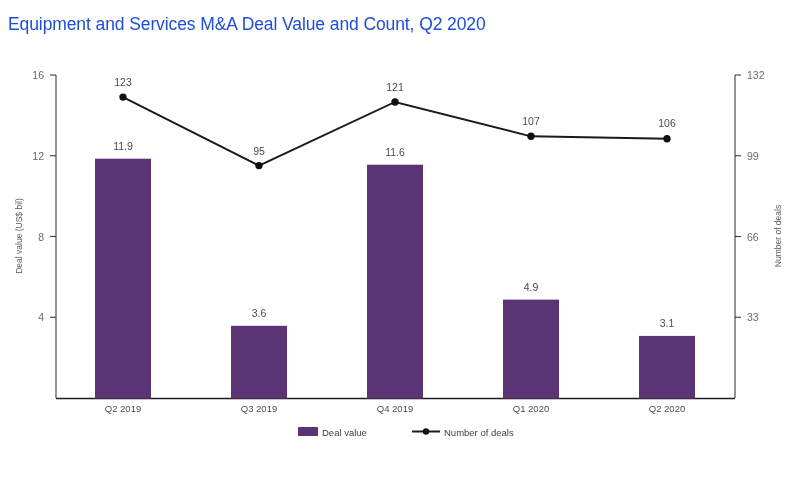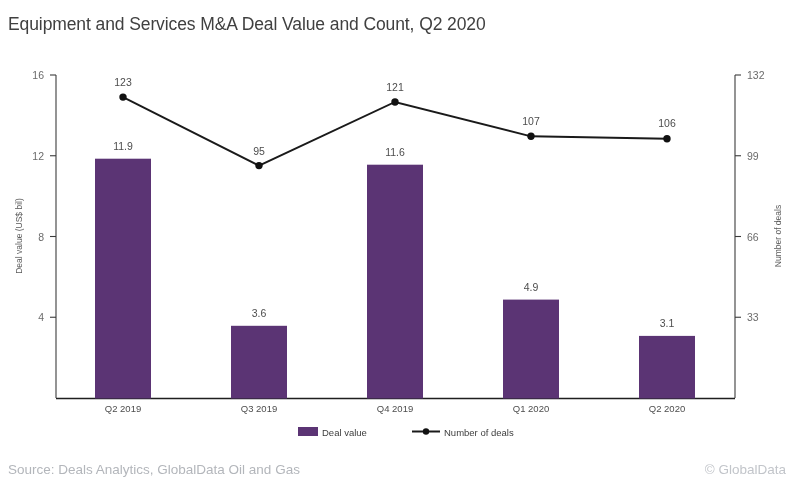--- a/index.html
+++ b/index.html
@@ -20,21 +20,21 @@
     left: 0; top: 0;
     width: 800px;
     height: 498px;
   }
   .chart-title {
     position: absolute;
     left: 8px;
     top: 14px;
     font-size: 17.5px;
     font-weight: 400;
-    color: #404040;
+    color: #1d4ed8;
     letter-spacing: -0.1px;
     white-space: nowrap;
   }
   .plot-svg {
     position: absolute;
     left: 0;
     top: 0;
     width: 800px;
     height: 460px;
   }
@@ -163,18 +163,14 @@
       <rect x="298" y="427" width="20" height="9" fill="#5b3474"></rect>
       <text class="legend-label" x="322" y="435.5" text-anchor="start">Deal value</text>
 
       <line x1="412" y1="431.5" x2="440" y2="431.5" stroke="#1a1a1a" stroke-width="2"></line>
       <circle cx="426" cy="431.5" r="3.2" fill="#111111"></circle>
       <text class="legend-label" x="444" y="435.5" text-anchor="start">Number of deals</text>
     </g>
 
   </svg>
 
-  <div class="footer">
-    <div class="footer-source">Source: Deals Analytics, GlobalData Oil and Gas</div>
-    <div class="footer-copyright">© GlobalData</div>
-  </div>
 
 </div>
 
 </body></html>

